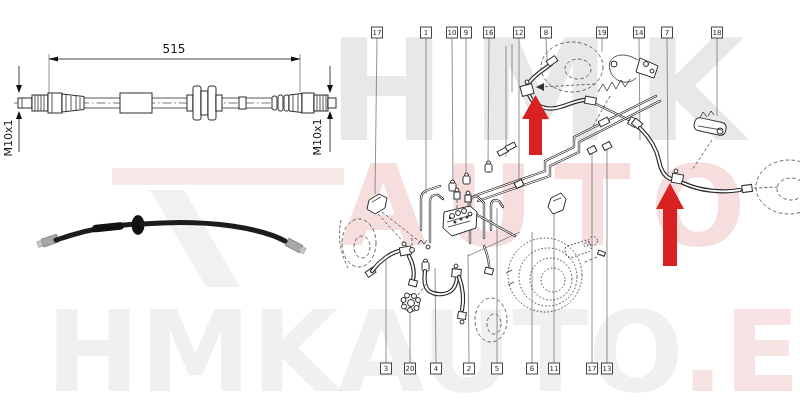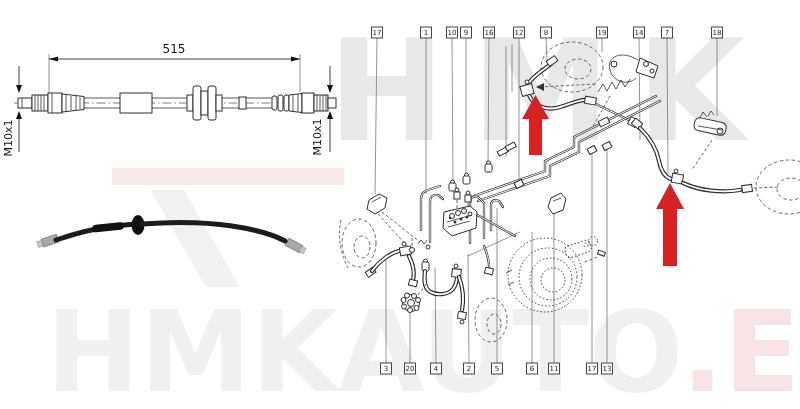--- a/index.html
+++ b/index.html
@@ -27,20 +27,21 @@
   .dot{stroke:#444;stroke-width:1;fill:none;stroke-dasharray:1.6 2;}
   .dimtxt{font-size:12px;fill:#111;text-anchor:middle;}
   .thrtxt{font-size:11px;fill:#111;text-anchor:middle;}
 </style>
 </head>
 <body>
 
 <div class="screen">
 
   <div class="wm wm-hmk">HMK</div>
+  <div class="wm wm-auto">AUTO</div>
   <div class="wm-band"></div>
   <div class="wm wm-bottom"><span>HMKAUTO</span><span class="red">.EE</span></div>
 
   <svg class="art" width="800" height="409" viewBox="0 0 800 409">
 
     <g>
 
       <g>
         <line class="thin" x1="49" y1="54" x2="49" y2="93"></line>
         <line class="thin" x1="300" y1="54" x2="300" y2="92"></line>

